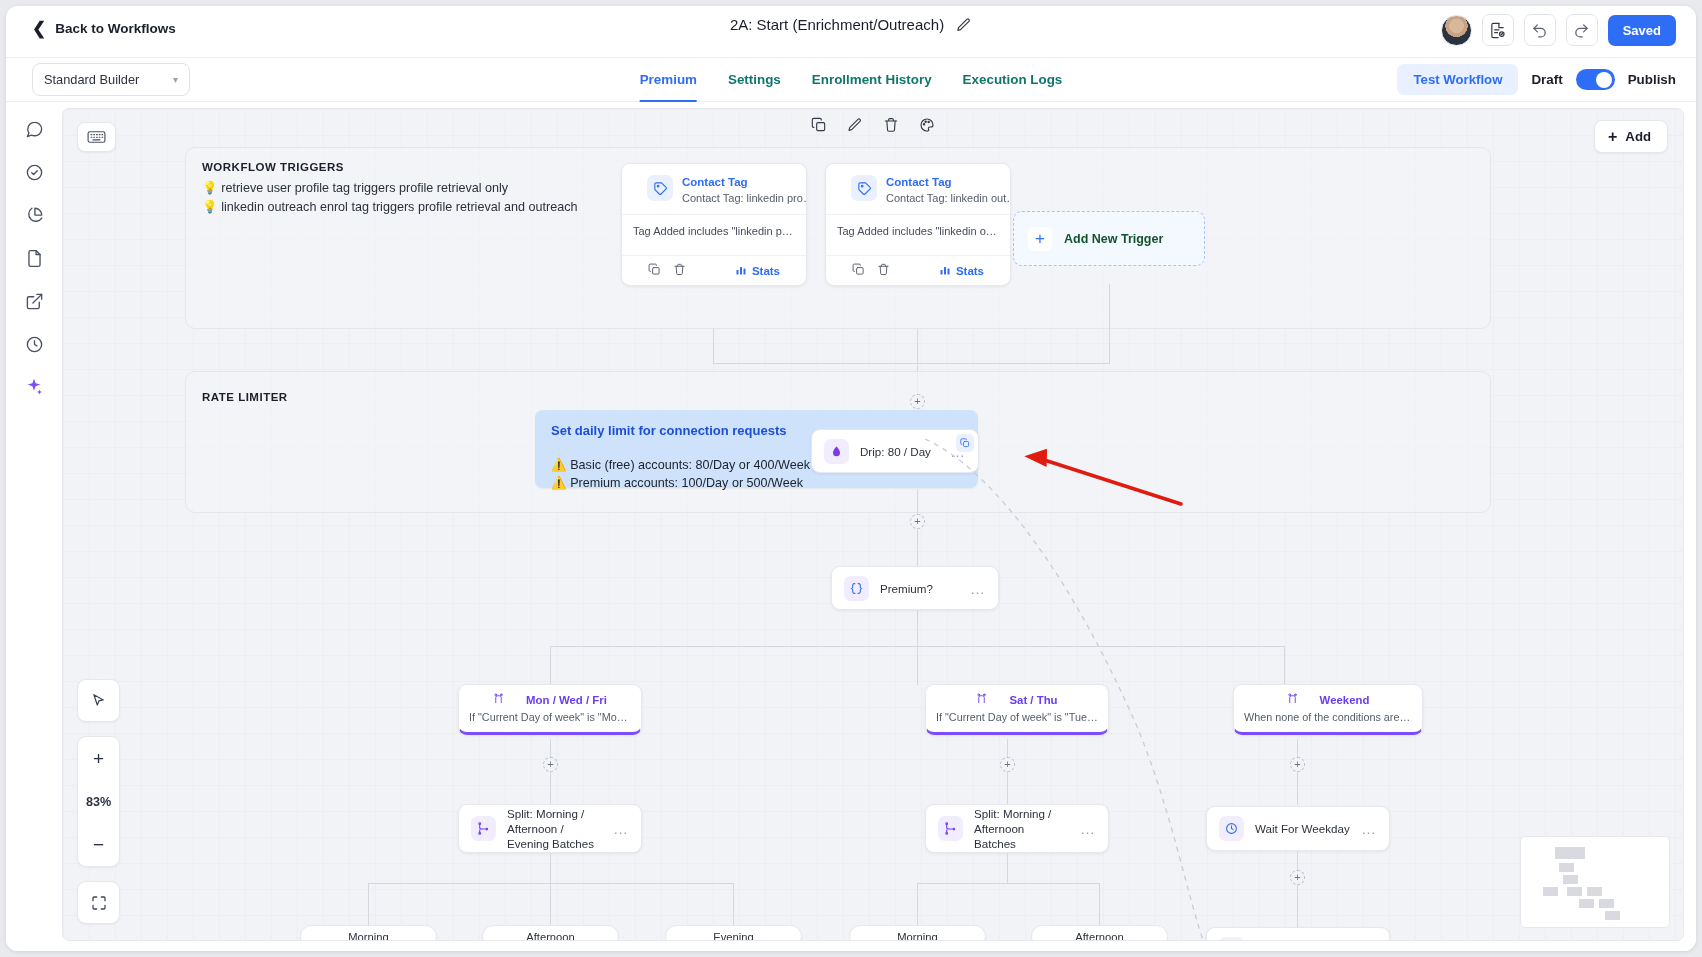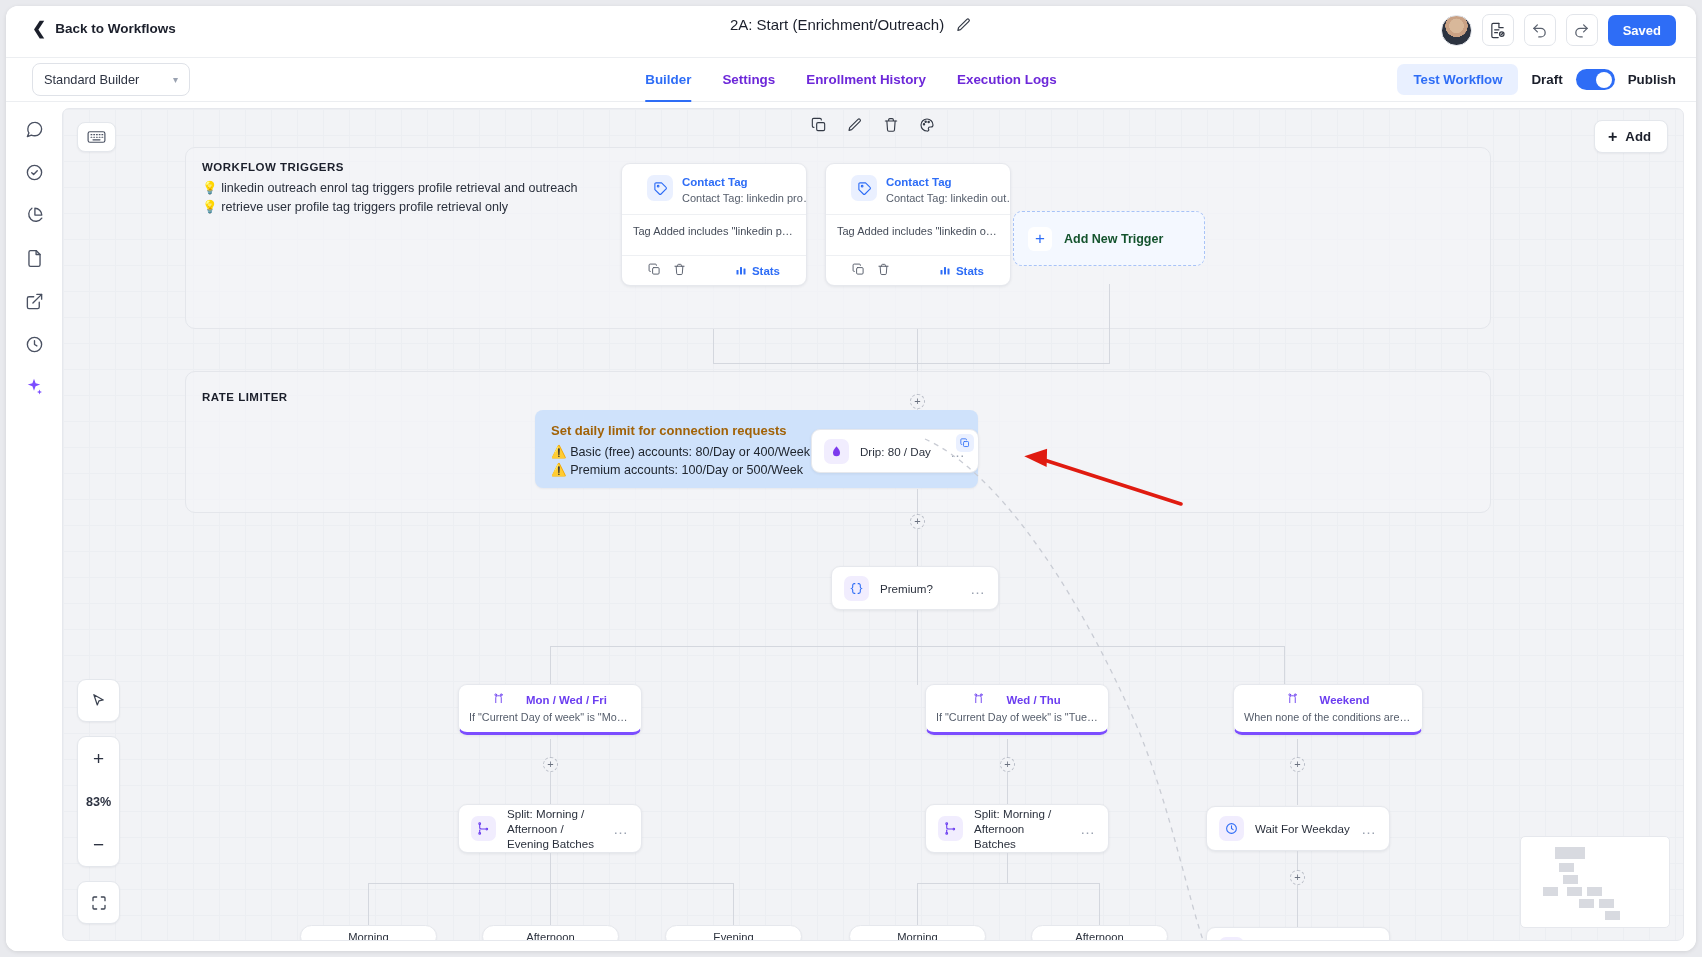--- a/index.html
+++ b/index.html
@@ -68,21 +68,21 @@
     border: 1px solid #dfe2e8; border-radius: 8px; background: #fff;
     display: flex; align-items: center; padding: 0 11px;
     font-size: 12.8px; color: #2d3342; cursor: pointer;
   }
   .builder-select .caret { margin-left: auto; color: #9aa2b1; font-size: 10px; }
   .tabs {
     position: absolute; left: 50%; transform: translateX(-50%);
     top: 0; height: 44px; display: flex; gap: 31px; align-items: center;
   }
   .tab {
-    font-size: 13.4px; color: #6d28d9; font-weight: 600;
+    font-size: 13.4px; color: #0f766e; font-weight: 600;
     height: 44px; display: flex; align-items: center; cursor: pointer;
     border-bottom: 2.5px solid transparent;
   }
   .tab.active { color: #2e6df6; border-bottom-color: #2e6df6; }
   .sub-right {
     position: absolute; right: 20px; top: 6px;
     display: flex; align-items: center; gap: 13px;
   }
   .test-wf {
     height: 31px; padding: 0 16px; border-radius: 7px;
@@ -219,21 +219,21 @@
     display: flex; align-items: center; justify-content: center;
     color: #2e6df6; font-size: 17px; line-height: 1;
   }
   .add-trigger .label { font-size: 12.5px; color: #14532d; font-weight: 600; }
 
   
   .callout {
     position: absolute; background: #cfe2fb; border-radius: 8px;
     padding: 13px 16px 14px; box-shadow: 0 1px 2px rgba(16,24,40,.05);
   }
-  .callout h4 { font-size: 13px; color: #a16207; font-weight: 700; margin-bottom: 5px; }
+  .callout h4 { font-size: 13px; color: #1d4ed8; font-weight: 700; margin-bottom: 18px; }
   .callout p { font-size: 12.6px; color: #20262f; line-height: 18px; white-space: nowrap; }
 
   .node {
     position: absolute; background: #fff; border: 1px solid #e6e8ed;
     border-radius: 9px; display: flex; align-items: center; gap: 11px;
     padding: 0 12px; box-shadow: 0 1px 3px rgba(16,24,40,.07);
   }
   .node .n-icon {
     width: 25px; height: 25px; border-radius: 7px; background: #f1edfe;
     display: flex; align-items: center; justify-content: center; flex: 0 0 auto;
@@ -321,21 +321,21 @@
     </div>
   </div>
 
   <div class="subbar">
     <div class="builder-select">
       <span>Standard Builder</span>
       <span class="caret">▾</span>
     </div>
 
     <div class="tabs">
-      <div class="tab active">Builder</div>
+      <div class="tab active">Premium</div>
       <div class="tab">Settings</div>
       <div class="tab">Enrollment History</div>
       <div class="tab">Execution Logs</div>
     </div>
 
     <div class="sub-right">
       <div class="test-wf">Test Workflow</div>
       <span class="pub-label">Draft</span>
       <div class="toggle"></div>
       <span class="pub-label">Publish</span>
@@ -427,22 +427,22 @@
       </div>
 
       <div class="add-btn">
         <span style="font-size:16px;line-height:1;color:#1b1f2b;">+</span>
         <span>Add</span>
       </div>
 
       <div class="group" style="left:122px; top:38px; width:1306px; height:182px;"></div>
       <div class="group-title" style="left:139px; top:52px;">WORKFLOW TRIGGERS</div>
       <div class="bullets" style="left:139px; top:70px;">
+        <div>💡 <span>retrieve user profile tag triggers profile retrieval only</span></div>
         <div>💡 <span>linkedin outreach enrol tag triggers profile retrieval and outreach</span></div>
-        <div>💡 <span>retrieve user profile tag triggers profile retrieval only</span></div>
       </div>
 
       <div class="trg-card" style="left:558px; top:54px;">
         <div class="trg-head">
           <div class="trg-icon">
             <svg width="15" height="15" viewBox="0 0 24 24" fill="none" stroke="#2e6df6" stroke-width="1.8" stroke-linejoin="round">
                 <path d="M20.6 13.1L12.9 20.8a2 2 0 0 1-2.8 0L3 13.7V4.9a2 2 0 0 1 2-2h8.7l6.9 6.9a2 2 0 0 1 0 3.3z"></path>
                 <circle cx="8.2" cy="8.2" r="1.3"></circle>
               </svg>
           </div>
@@ -596,21 +596,21 @@
 
       <div class="cond" style="left:862px; top:575px;">
         <div class="c-title">
           <span>
             <svg width="11" height="11" viewBox="0 0 24 24" fill="none" stroke="#6b3df0" stroke-width="2" stroke-linecap="round" stroke-linejoin="round">
                 <path d="M6 21V10a4 4 0 0 1 4-4h4a4 4 0 0 1 4 4v11"></path>
                 <circle cx="6" cy="4" r="2"></circle>
                 <circle cx="18" cy="4" r="2"></circle>
               </svg>
           </span>
-          <span>Wed / Thu</span>
+          <span>Sat / Thu</span>
         </div>
         <div class="c-sub">If "Current Day of week" is "Tuesday"...</div>
       </div>
 
       <div class="cond" style="left:1170px; top:575px; width:190px;">
         <div class="c-title">
           <span>
             <svg width="11" height="11" viewBox="0 0 24 24" fill="none" stroke="#6b3df0" stroke-width="2" stroke-linecap="round" stroke-linejoin="round">
                 <path d="M6 21V10a4 4 0 0 1 4-4h4a4 4 0 0 1 4 4v11"></path>
                 <circle cx="6" cy="4" r="2"></circle>

